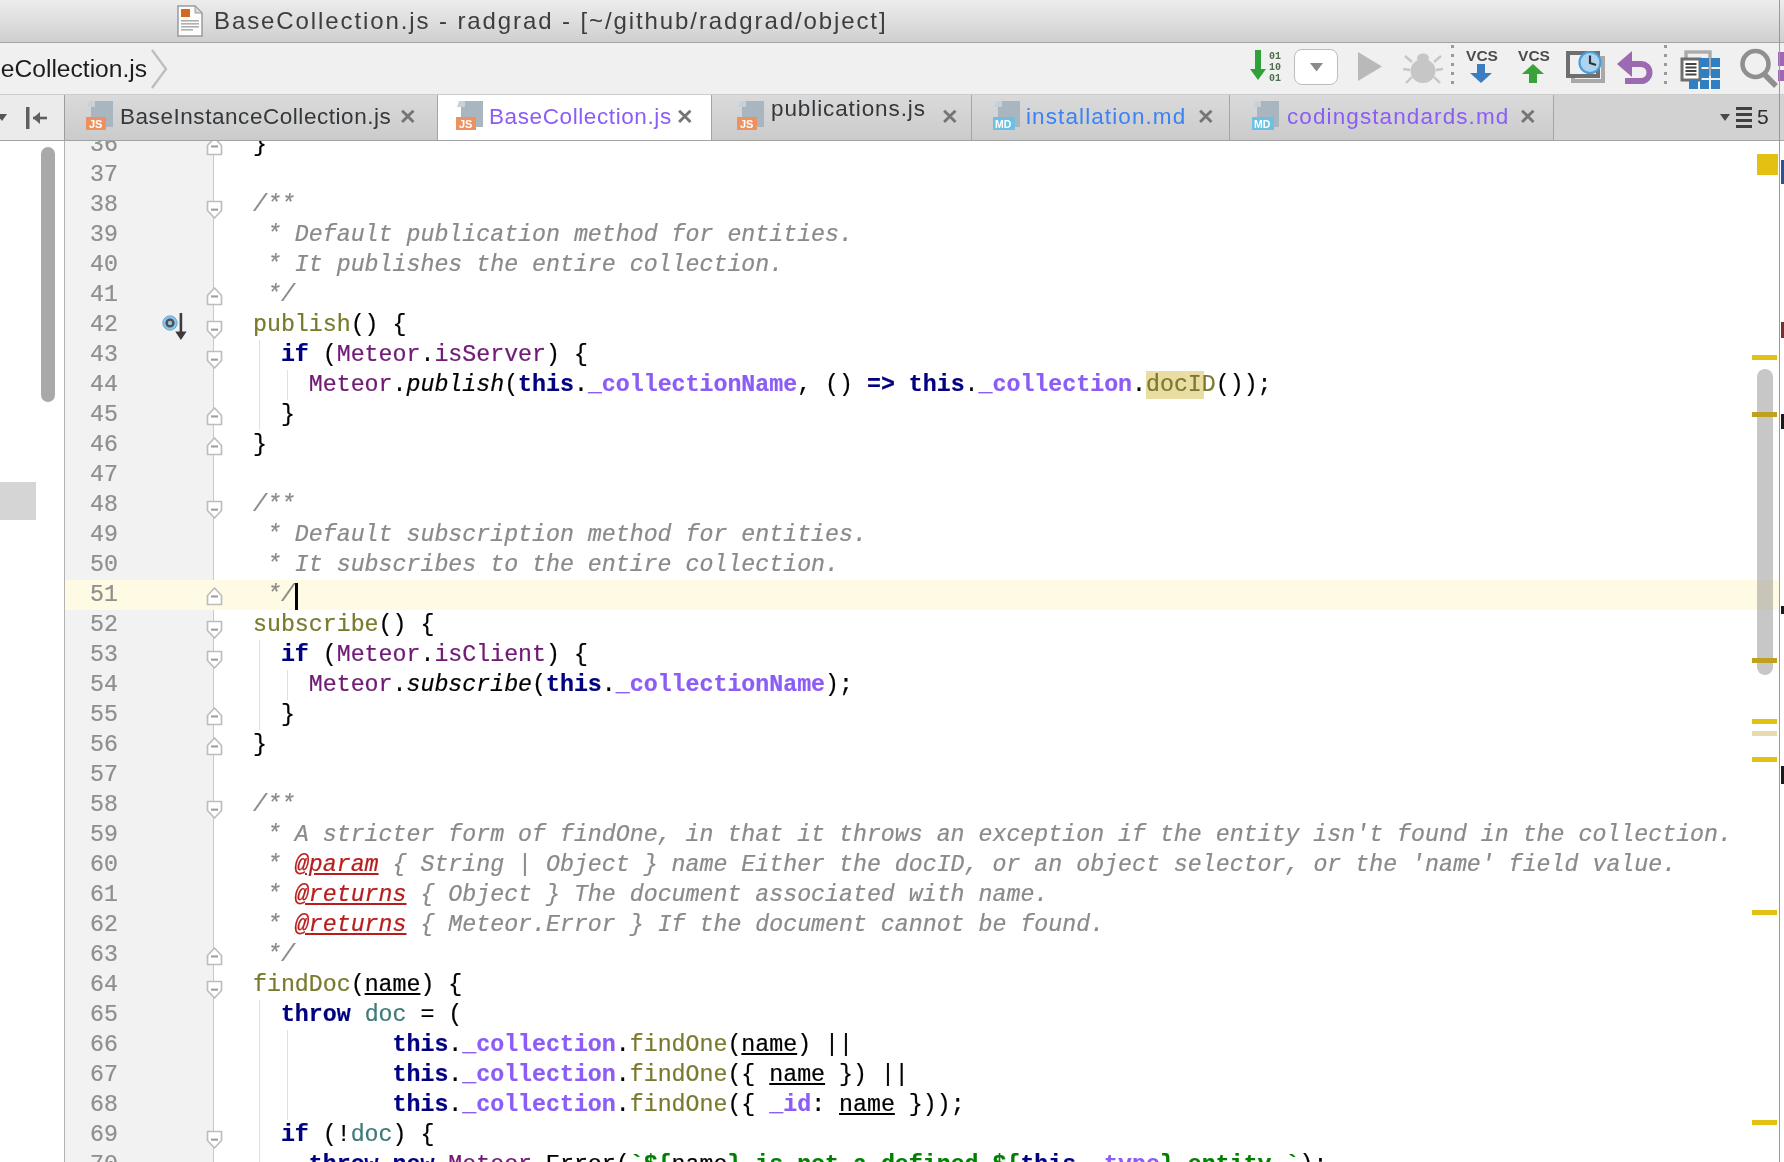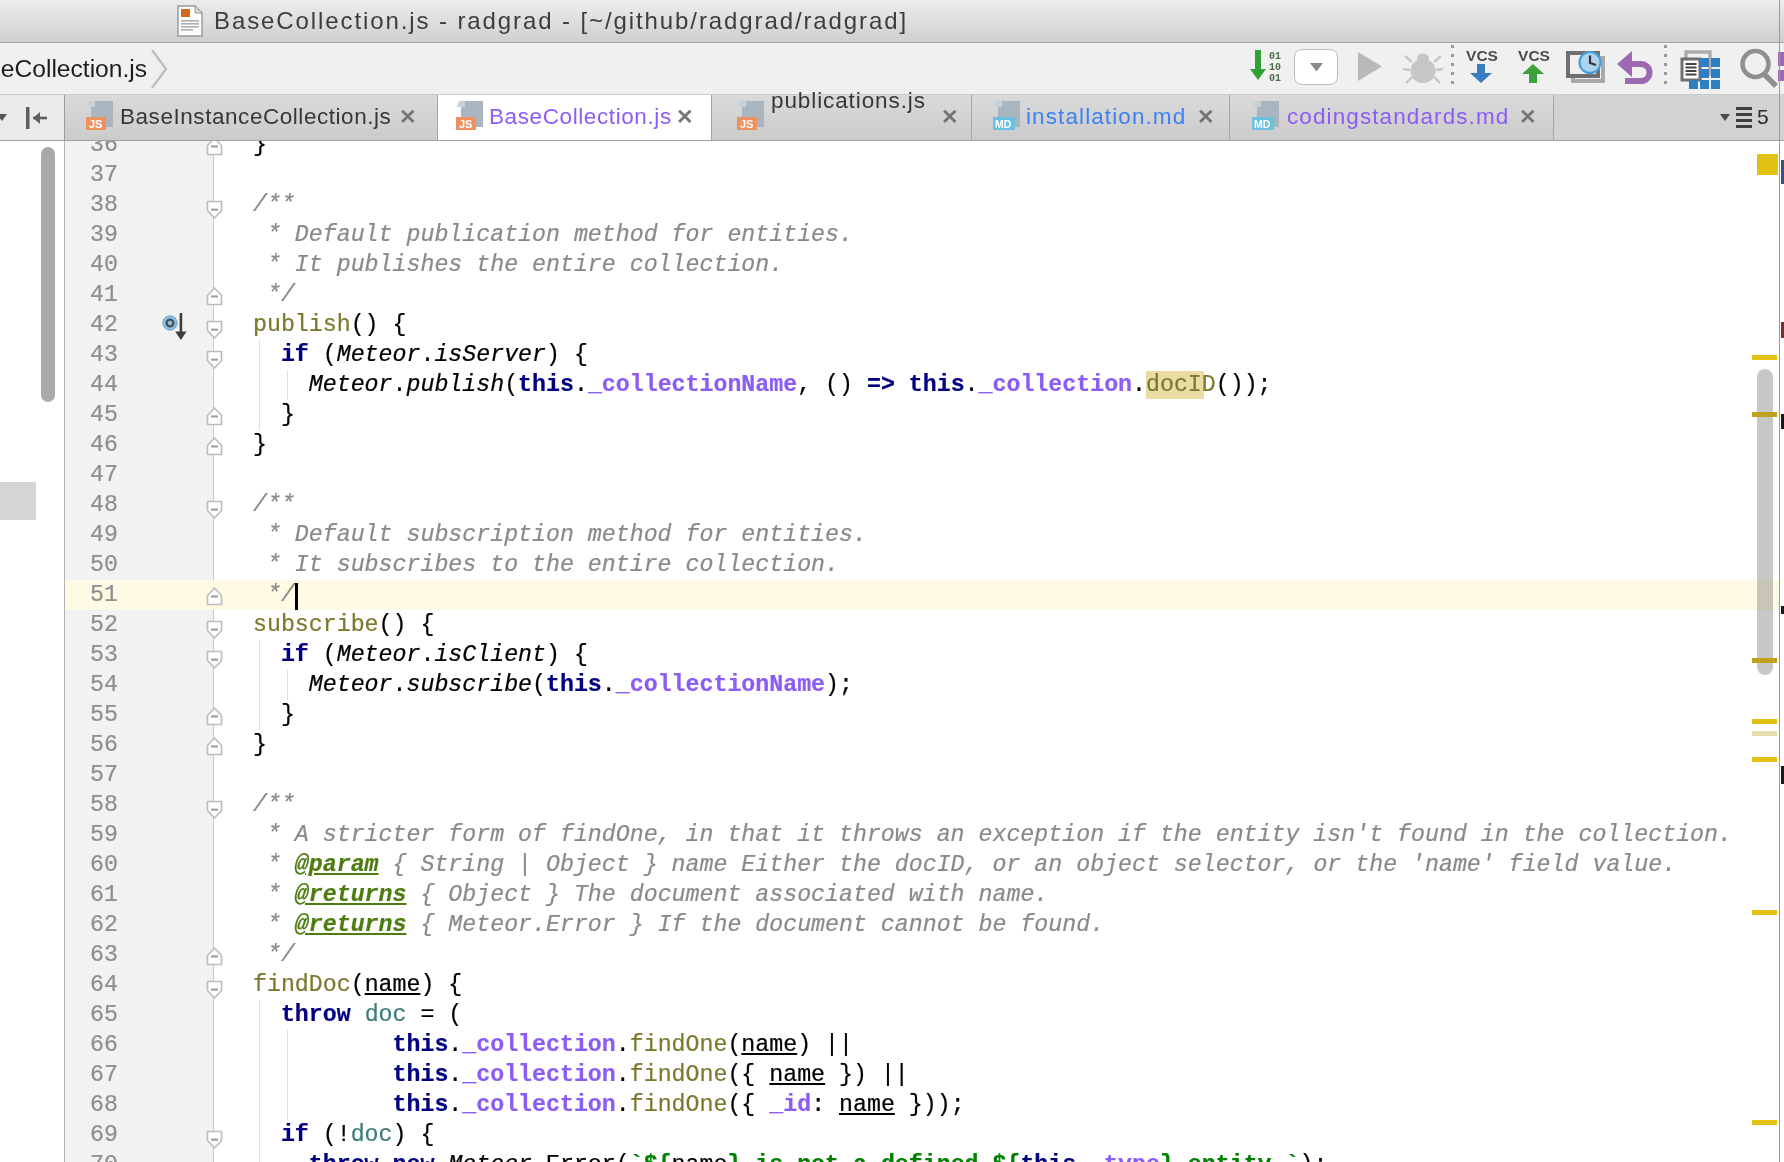--- a/index.html
+++ b/index.html
@@ -27,41 +27,41 @@
   #lsep { left:64px; top:141px; width:1px; height:1021px; background:#b2b2b2; }
   #gutter { left:65px; top:141px; width:148px; height:1021px; background:#f2f2f2; }
   #gutline { left:213px; top:141px; width:1px; height:1021px; background:#c9c9c9; }
   #curline { left:65px; top:439px; width:1714px; height:30px; background:#fffae3; }
   #findchip { left:1146px; top:230px; width:58px; height:28px; background:#e9dda4; }
   pre.code, pre.nums { position:absolute; font-family:"Liberation Mono",monospace;
      font-size:23.25px; line-height:30px; white-space:pre; -webkit-text-stroke:0.22px; }
   pre.nums { left:65px; top:-11px; width:53px; text-align:right; color:#8f8f8f; }
   pre.code { left:253px; top:-11px; color:#000; }
   .c  { color:#8a8a8a; font-style:italic; }
-  .ct { color:#4d7c0f; font-style:italic; font-weight:bold; text-decoration:underline; }
+  .ct { color:#b91c1c; font-style:italic; font-weight:normal; text-decoration:underline; }
   .k  { color:#000080; font-weight:bold; }
   .f  { color:#8b5cf6; font-weight:bold; }
-  .s  { color:#000000; font-style:italic; }
+  .s  { color:#701a75; }
   .sm { font-style:italic; }
   .m  { color:#7a7a2e; }
   .lv { color:#3d7b7b; }
   .p  { text-decoration:underline; }
   .g  { color:#008000; font-weight:bold; }
   #caret { left:295px; top:442px; width:2.5px; height:27px; background:#000; }
   #escroll { position:absolute; left:0; top:141px; width:1784px; height:1021px; overflow:hidden; }
   .guide { position:absolute; width:1px; background:#e0e0e0; }
   .mark { position:absolute; left:1752px; width:25px; height:5px; background:#e3c113; z-index:3; }
   #stripesq { left:1757px; top:154px; width:21px; height:21px; background:#e3c113; }
   #rthumb { left:1757px; top:369px; width:16px; height:306px; background:rgba(130,130,130,0.45); border-radius:8px; }
   #redge { left:1779px; top:0px; width:1px; height:1162px; background:#9a9a9a; }
 </style>
 </head>
 <body>
   <div class="abs" id="titlebar"></div>
-  <div class="abs" id="title-text">BaseCollection.js - radgrad - [~/github/radgrad/radgrad]</div>
+  <div class="abs" id="title-text">BaseCollection.js - radgrad - [~/github/radgrad/object]</div>
   <svg class="abs" style="left:177px;top:5px" width="26" height="32" viewBox="0 0 26 32">
     <path d="M1,1 L18,1 L25,8 L25,31 L1,31 Z" fill="#fdfdfd" stroke="#9a9a9a" stroke-width="1.5"></path>
     <path d="M18,1 L18,8 L25,8 Z" fill="#d8d8d8" stroke="#9a9a9a" stroke-width="1"></path>
     <rect x="4" y="4" width="9" height="8" fill="#d2691e"></rect>
     <rect x="4" y="15" width="18" height="1.6" fill="#b0b0b0"></rect>
     <rect x="4" y="18" width="18" height="1.6" fill="#b0b0b0"></rect>
     <rect x="4" y="21" width="18" height="1.6" fill="#b0b0b0"></rect>
     <rect x="4" y="24" width="12" height="1.6" fill="#b0b0b0"></rect>
   </svg>
   <div class="abs" id="toprow"></div>
@@ -162,21 +162,21 @@
     <text x="4" y="28" font-family="Liberation Sans,sans-serif" font-size="11" font-weight="bold" fill="#fff">JS</text>
   </svg>
 <div class="tabtext abs" style="left:489px;top:95px;color:#8b5cf6;letter-spacing:0.6px">BaseCollection.js</div>
 <div class="tabx abs" style="left:676px;top:95px">✕</div>
 <svg class="abs" style="left:736px;top:100px" width="30" height="31" viewBox="0 0 30 31">
     <path d="M10,1 H28 V27 H6 V5 Z" fill="#a9b6c0"></path>
     <path d="M2,7 L10,7 L10,1 L4,1 Z" fill="#c8d1d7"></path>
     <rect x="1" y="17" width="20" height="13" fill="#ee9160"></rect>
     <text x="4" y="28" font-family="Liberation Sans,sans-serif" font-size="11" font-weight="bold" fill="#fff">JS</text>
   </svg>
-<div class="tabtext abs" style="left:771px;top:79px;color:#35383b;letter-spacing:0.9px">publications.js</div>
+<div class="tabtext abs" style="left:771px;top:87px;color:#35383b;letter-spacing:0.9px">publications.js</div>
 <div class="tabx abs" style="left:941px;top:95px">✕</div>
 <svg class="abs" style="left:992px;top:100px" width="30" height="31" viewBox="0 0 30 31">
     <path d="M10,1 H28 V27 H6 V5 Z" fill="#a9b6c0"></path>
     <path d="M2,7 L10,7 L10,1 L4,1 Z" fill="#c8d1d7"></path>
     <rect x="1" y="17" width="22" height="13" fill="#6cc0e2"></rect>
     <text x="3" y="28" font-family="Liberation Sans,sans-serif" font-size="10.5" font-weight="bold" fill="#fff">MD</text>
   </svg>
 <div class="tabtext abs" style="left:1026px;top:95px;color:#3b82f6;letter-spacing:1.1px">installation.md</div>
 <div class="tabx abs" style="left:1197px;top:95px">✕</div>
 <svg class="abs" style="left:1251px;top:100px" width="30" height="31" viewBox="0 0 30 31">

